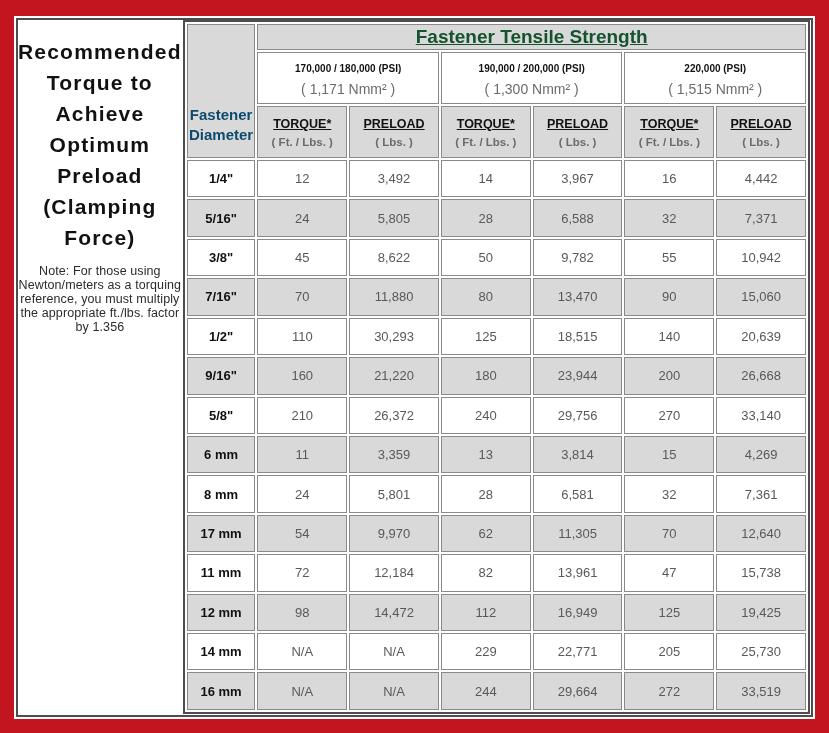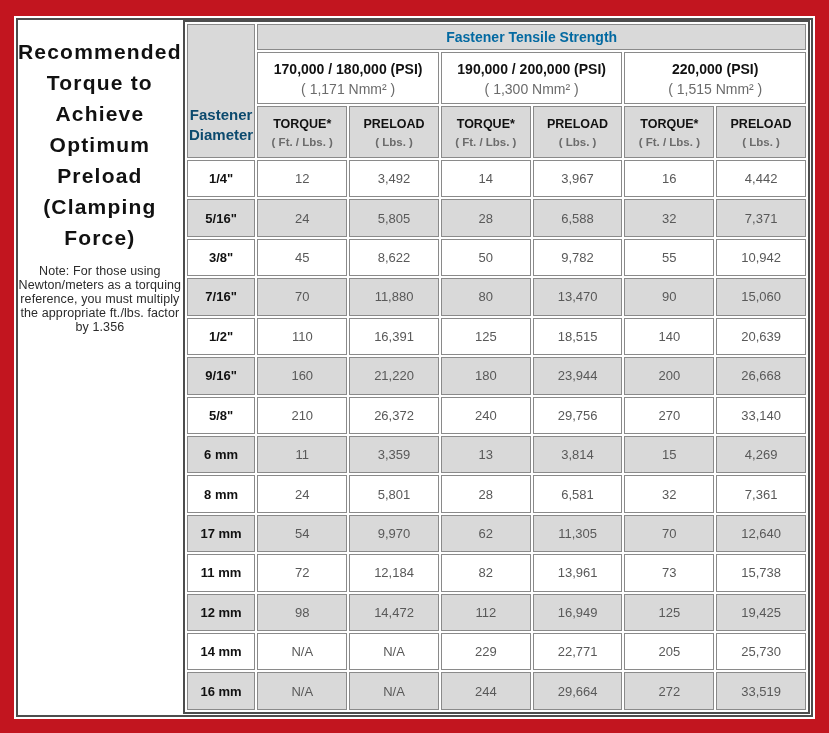--- a/index.html
+++ b/index.html
@@ -16,26 +16,26 @@
         border-collapse:separate;border-spacing:2px;background:#ffffff;
         border:2px solid #4d4d4d;table-layout:fixed;}
   th,td{border:1px solid #8a8a8a;padding:0;text-align:center;vertical-align:middle;
         overflow:hidden;white-space:nowrap;}
   col.c-diam{width:11.3%;}
   col.c-val{width:14.78%;}
   .grey{background:#d9d9d9;}
   .white{background:#ffffff;}
   .corner{vertical-align:bottom;padding-bottom:12px;font-size:15px;font-weight:700;
           color:#0c4a6e;line-height:20px;}
-  .group-h{height:24px;font-size:14px;font-weight:700;color:#0369a1;}
+  .group-h{height:24px;font-size:19px;font-weight:700;color:#14532d;text-decoration:underline;}
   .row-psi th{height:50px;}
-  .psi{font-size:14px;font-weight:700;color:#111;line-height:22px;}
+  .psi{font-size:10px;font-weight:700;color:#111;line-height:22px;}
   .nmm{font-size:14px;font-weight:400;color:#6b6b6b;line-height:18px;}
   .row-sub th{height:50px;}
-  .sub-label{font-size:12.5px;font-weight:700;color:#111;line-height:20px;}
+  .sub-label{font-size:12.5px;font-weight:700;color:#111;line-height:20px;text-decoration:underline;}
   .sub-unit{font-size:11.5px;font-weight:700;color:#6b6b6b;line-height:16px;}
   tbody td{height:27px;font-size:13px;}
   td.diam{font-weight:700;color:#111;background:#ffffff;}
   td.val{color:#595959;background:#ffffff;}
   tr.alt td{background:#d9d9d9;}
 </style>
 </head>
 <body>
 
 <div class="panel">
@@ -137,21 +137,21 @@
           <td class="val">70</td>
           <td class="val">11,880</td>
           <td class="val">80</td>
           <td class="val">13,470</td>
           <td class="val">90</td>
           <td class="val">15,060</td>
         </tr>
         <tr>
           <td class="diam">1/2"</td>
           <td class="val">110</td>
-          <td class="val">16,391</td>
+          <td class="val">30,293</td>
           <td class="val">125</td>
           <td class="val">18,515</td>
           <td class="val">140</td>
           <td class="val">20,639</td>
         </tr>
         <tr class="alt">
           <td class="diam">9/16"</td>
           <td class="val">160</td>
           <td class="val">21,220</td>
           <td class="val">180</td>
@@ -194,21 +194,21 @@
           <td class="val">11,305</td>
           <td class="val">70</td>
           <td class="val">12,640</td>
         </tr>
         <tr>
           <td class="diam">11 mm</td>
           <td class="val">72</td>
           <td class="val">12,184</td>
           <td class="val">82</td>
           <td class="val">13,961</td>
-          <td class="val">73</td>
+          <td class="val">47</td>
           <td class="val">15,738</td>
         </tr>
         <tr class="alt">
           <td class="diam">12 mm</td>
           <td class="val">98</td>
           <td class="val">14,472</td>
           <td class="val">112</td>
           <td class="val">16,949</td>
           <td class="val">125</td>
           <td class="val">19,425</td>

